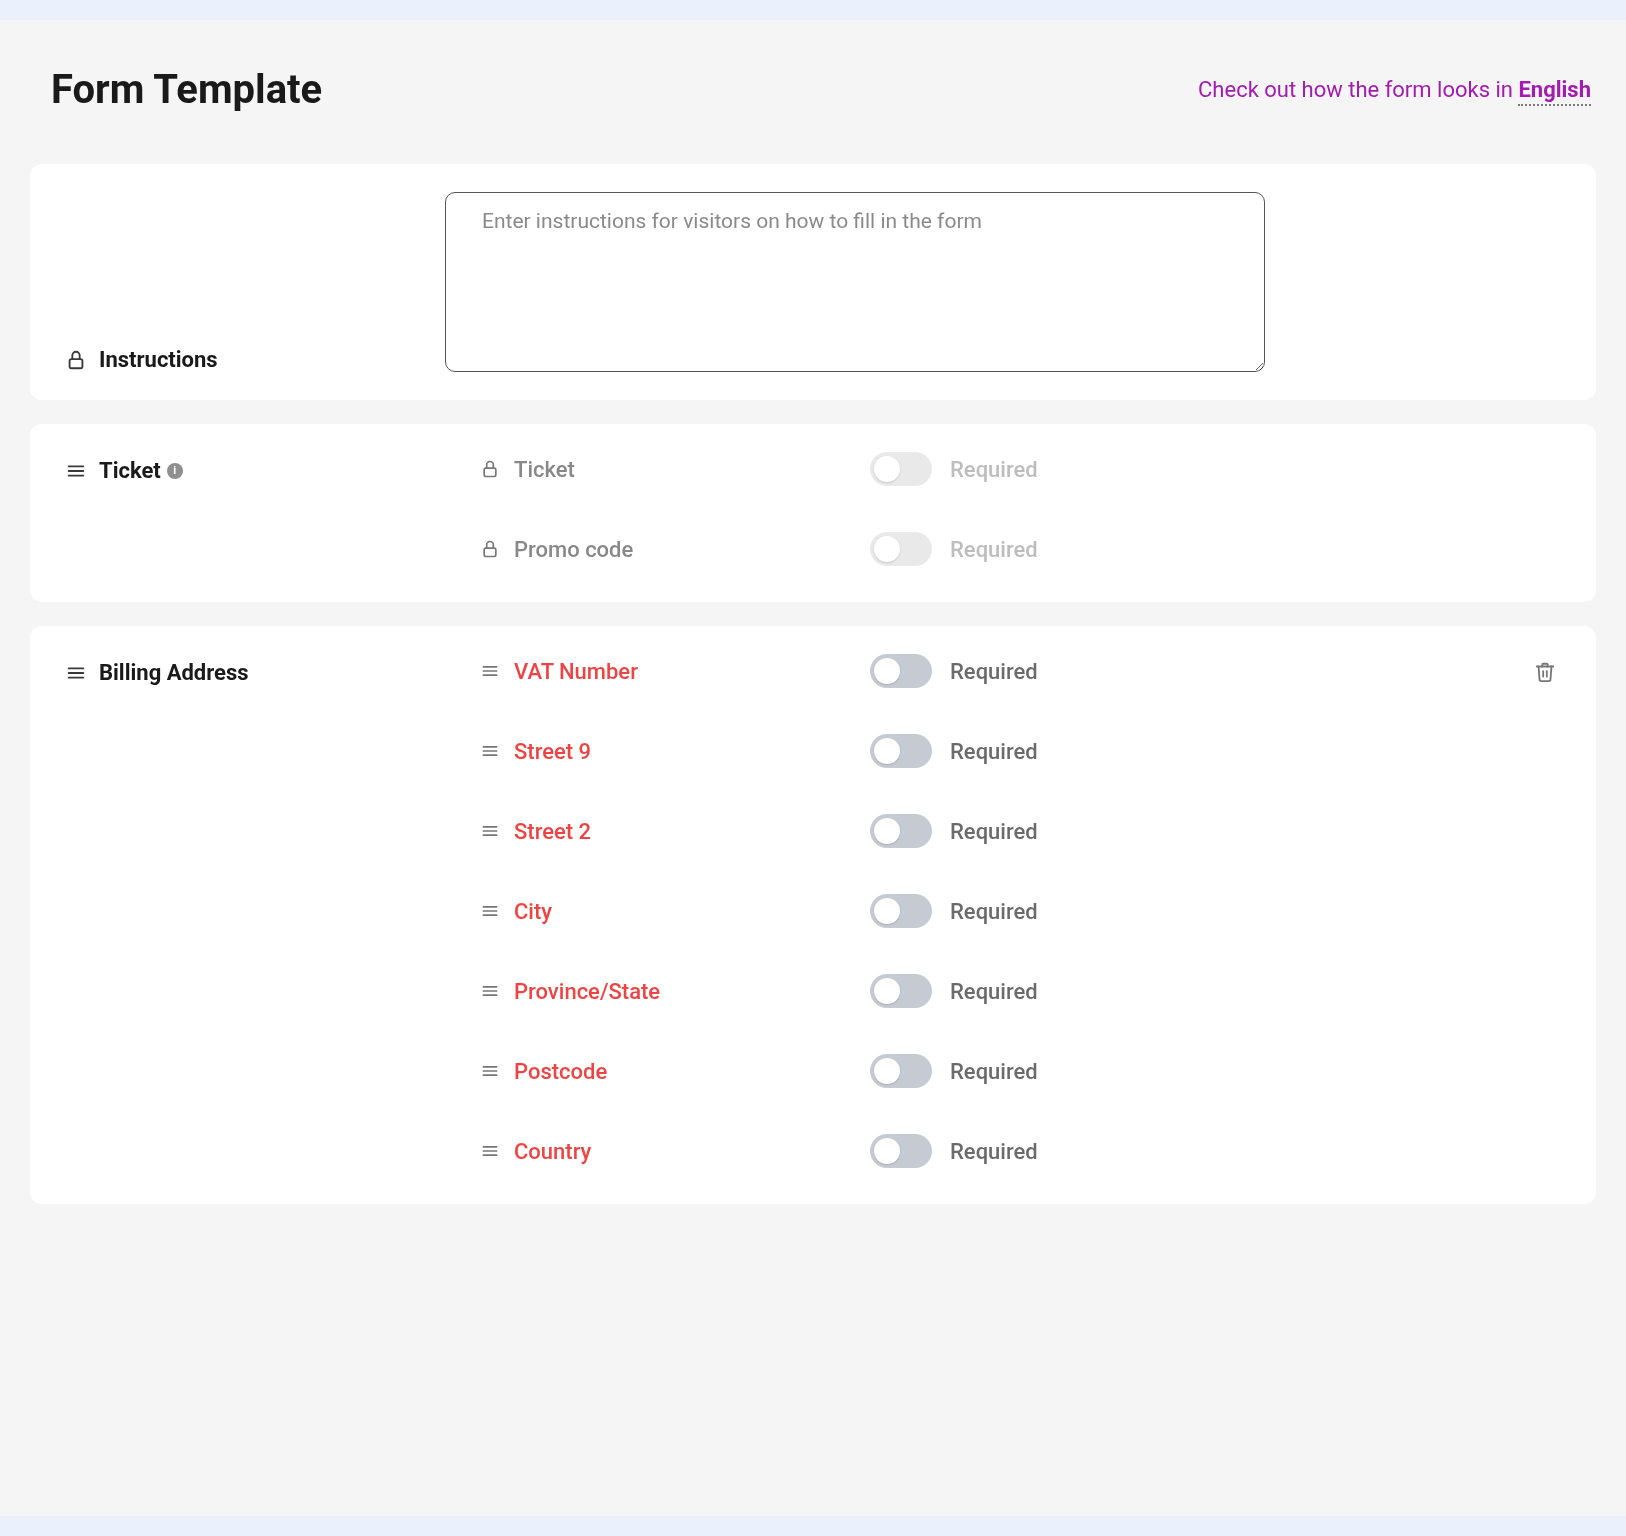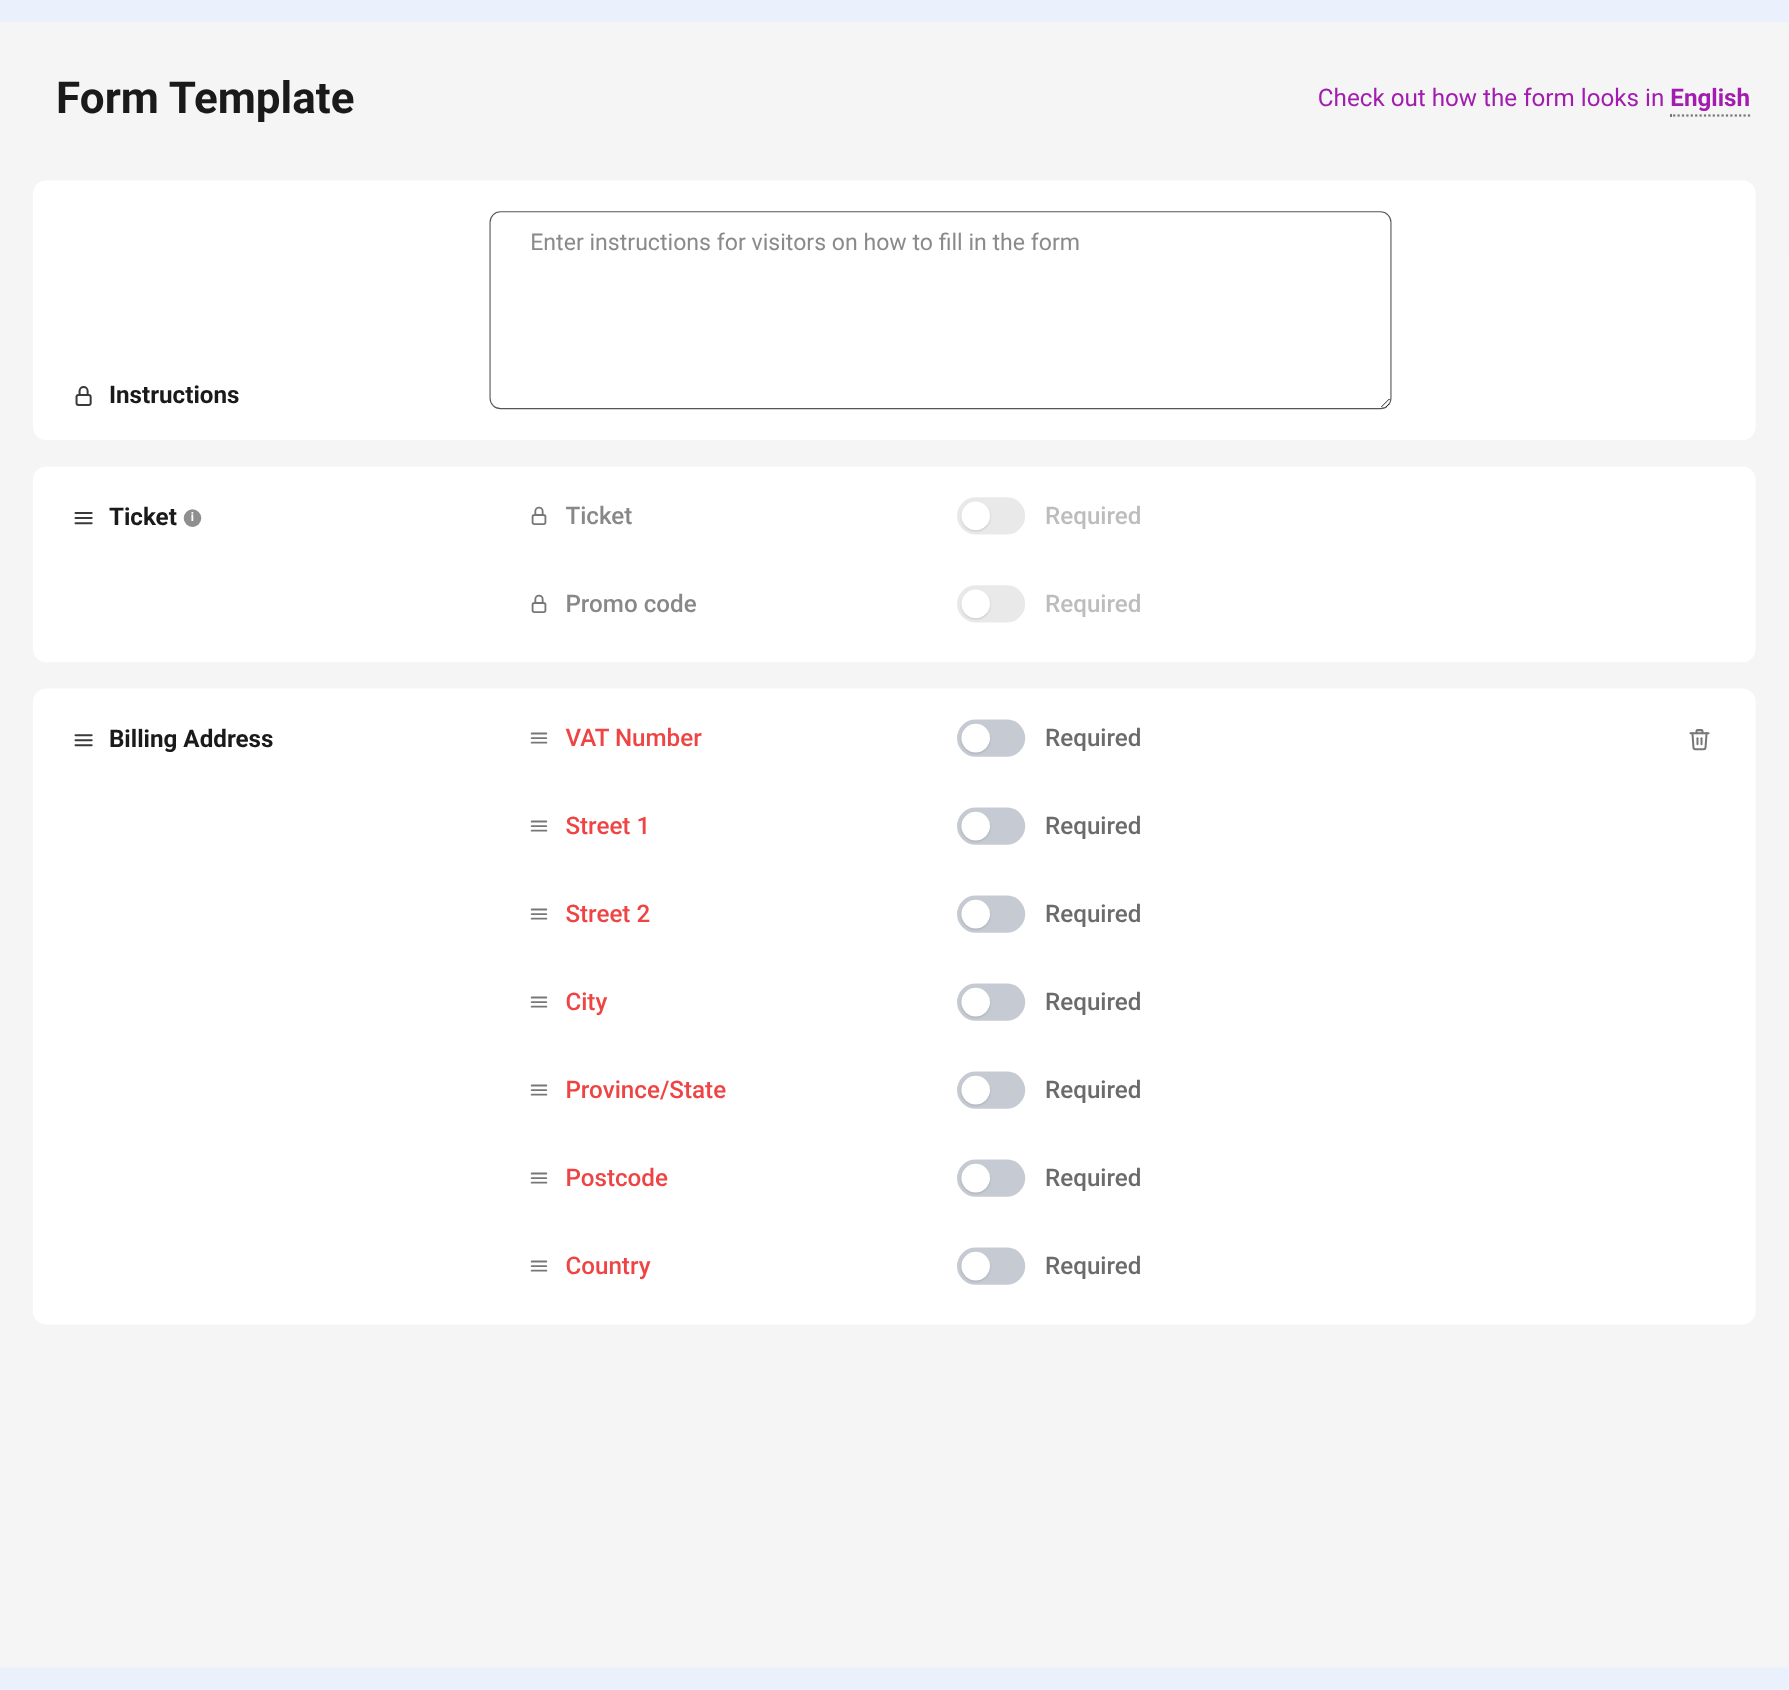--- a/index.html
+++ b/index.html
@@ -302,21 +302,21 @@
 
         <div class="field-row">
           <div class="field-name">
             <span class="field-icon">
               <svg viewBox="0 0 24 24" fill="none" stroke="currentColor" stroke-width="2" stroke-linecap="round">
                   <line x1="4" y1="7" x2="20" y2="7"></line>
                   <line x1="4" y1="12" x2="20" y2="12"></line>
                   <line x1="4" y1="17" x2="20" y2="17"></line>
                 </svg>
             </span>
-            <span>Street 1</span>
+            <span>Street 9</span>
           </div>
           <div class="toggle-wrap">
             <div class="toggle off-enabled">
                 <div class="knob"></div>
               </div>
             <span class="toggle-label enabled">Required</span>
           </div>
         </div>
 
         <div class="field-row">

